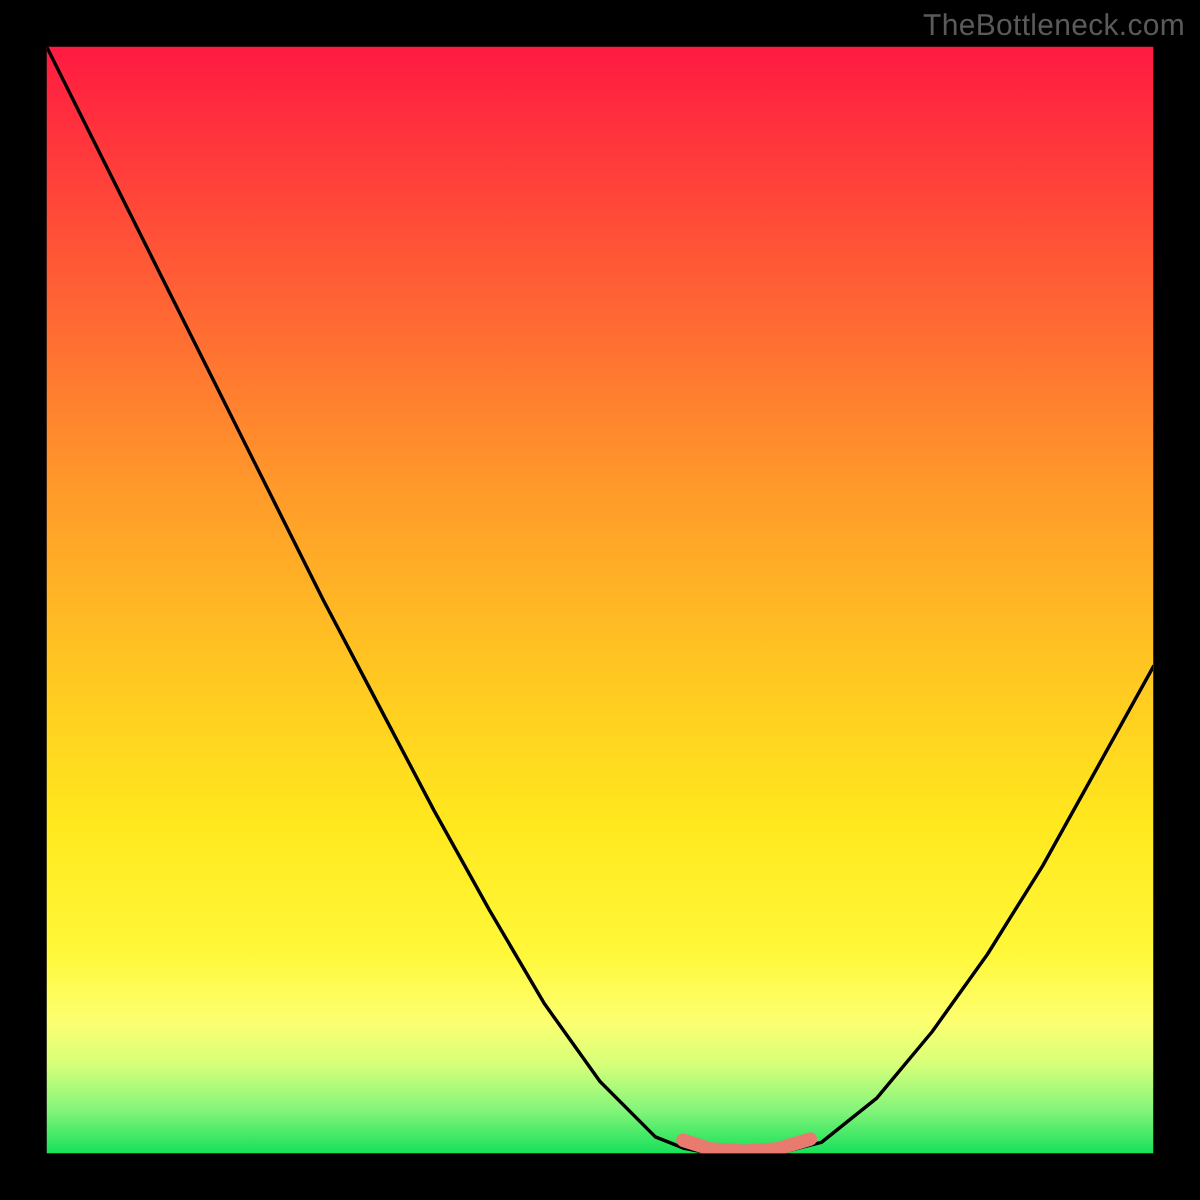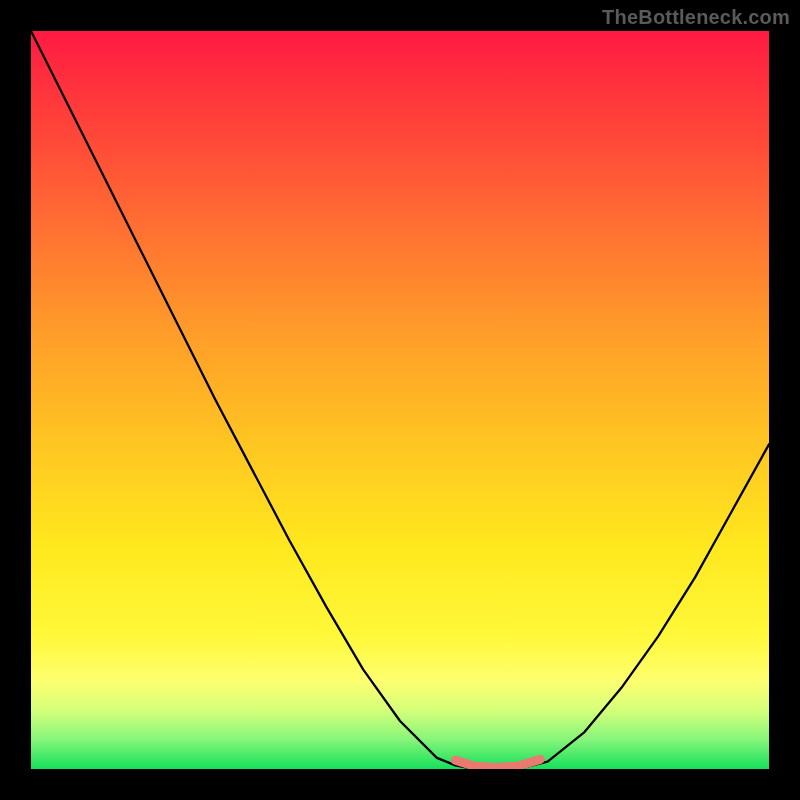--- a/index.html
+++ b/index.html
@@ -16,21 +16,21 @@
     width: 800px;
     height: 800px;
     background: #000;
   }
   .watermark {
     position: absolute;
     top: 6px;
     right: 10px;
     color: #5a5a5a;
     font-size: 20px;
-    font-weight: 700;
+    font-weight: 400;
     letter-spacing: 0.2px;
     z-index: 20;
     text-align: center;
   }
   .plot-area {
     position: absolute;
     left: 31px;
     top: 31px;
     width: 738px;
     height: 738px;

